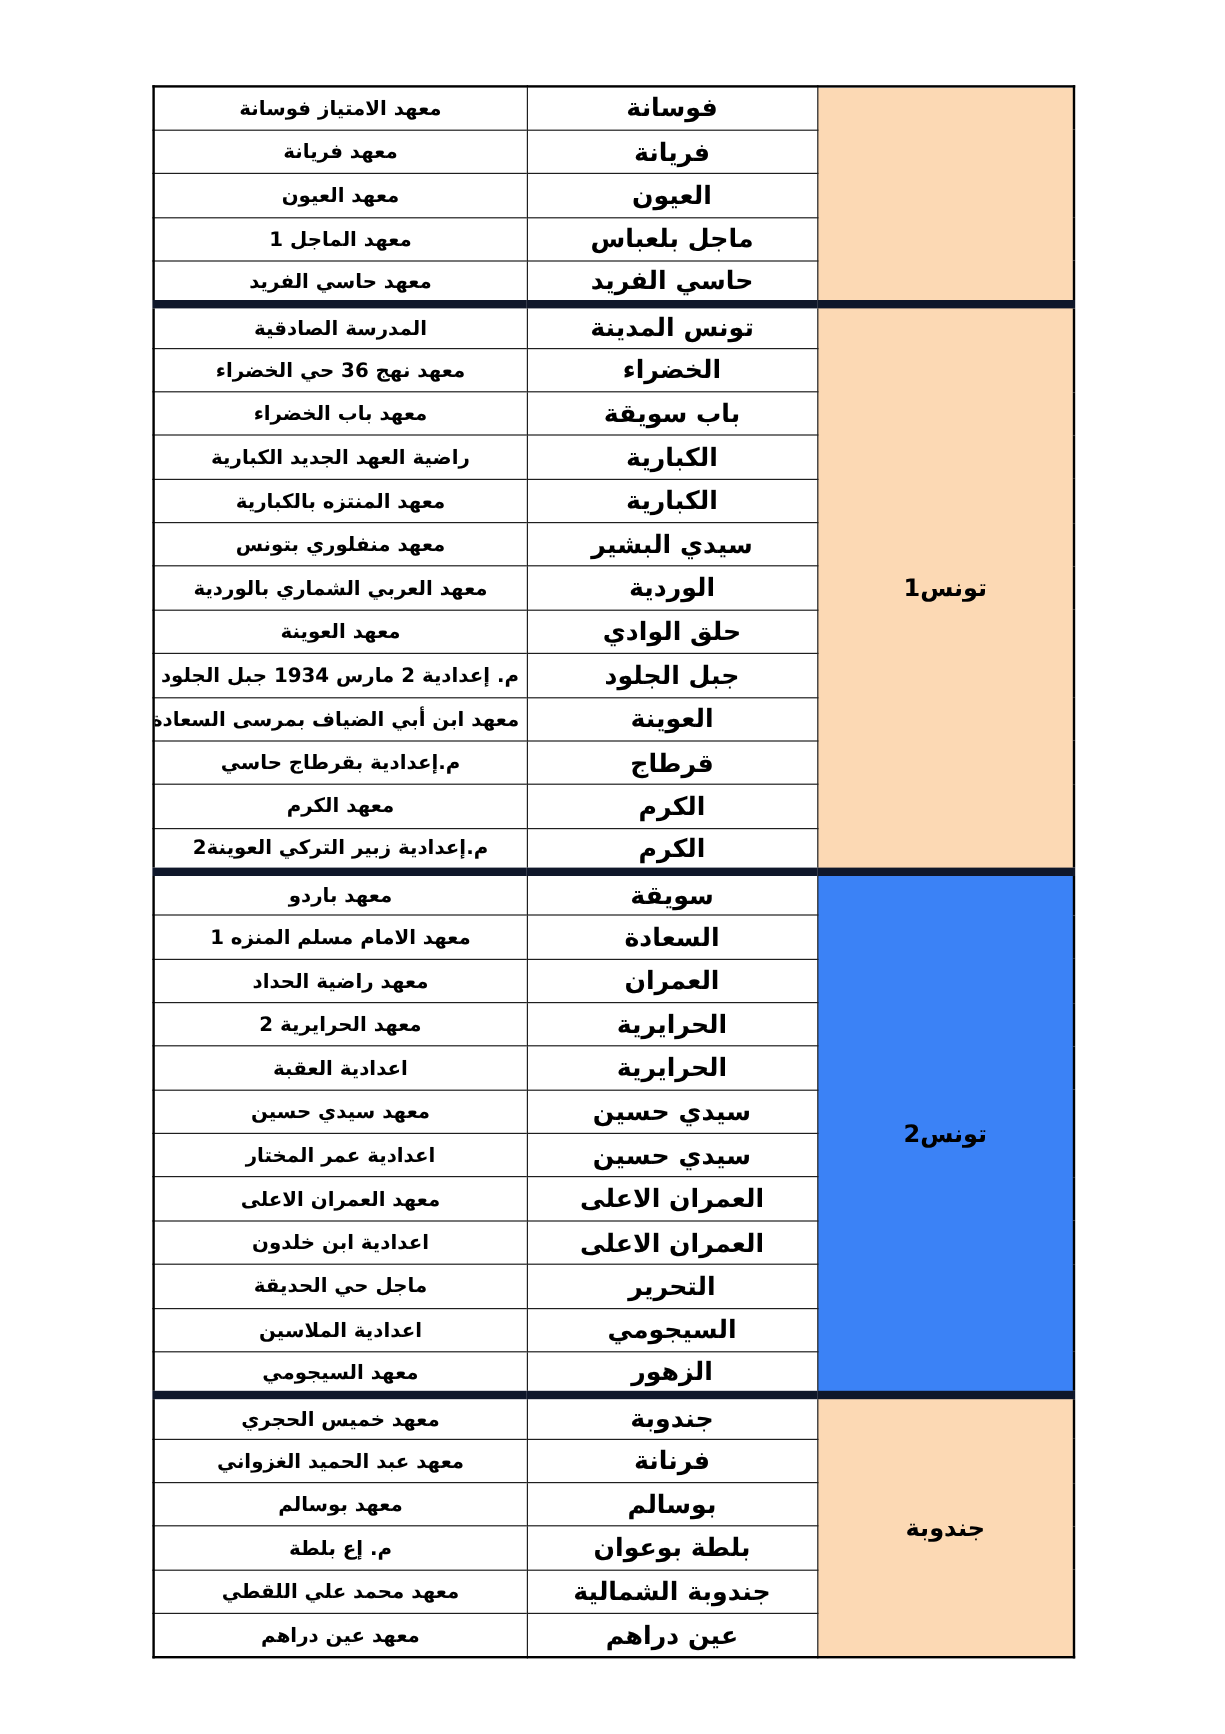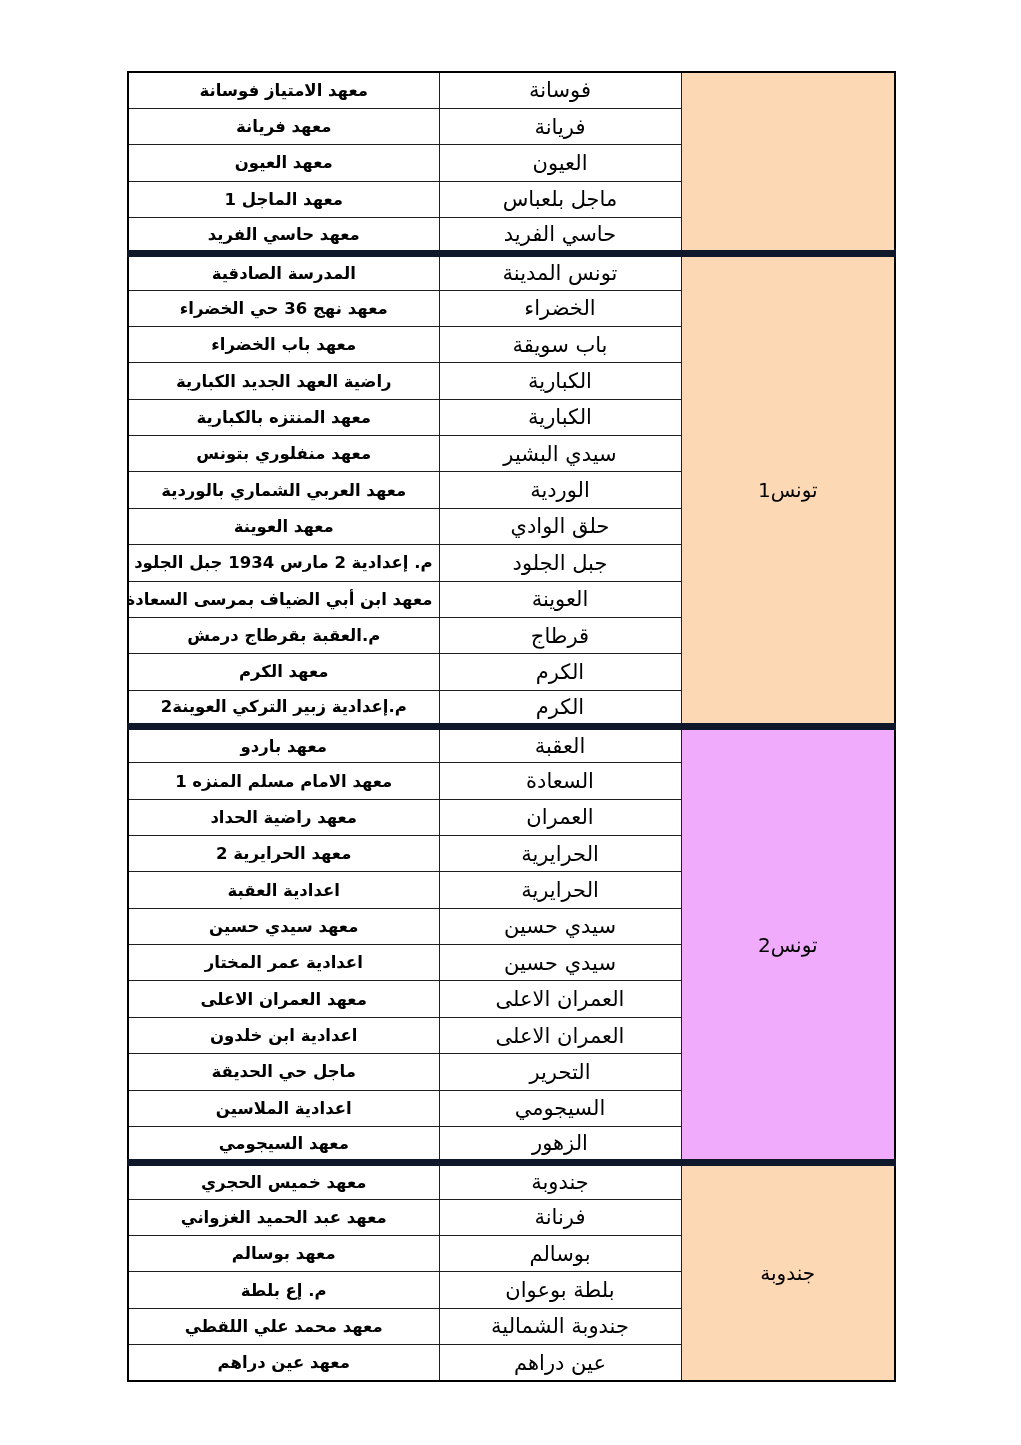--- a/index.html
+++ b/index.html
@@ -39,25 +39,25 @@
   }
   tr.group-start td {
     border-top: 7px solid #0f172a;
   }
   td.institute-cell {
     font-size: 16.5px;
     font-weight: 700;
   }
   td.delegation-cell {
     font-size: 21px;
-    font-weight: 400;
+    font-weight: 700;
   }
   td.region-cell {
     font-size: 20px;
-    font-weight: 400;
+    font-weight: 700;
     border-right: 2px solid #000000;
   }
 </style>
 </head>
 <body>
 
 <div class="page">
   <table class="school-table" dir="rtl">
     <colgroup>
       <col style="width:214px">
@@ -122,33 +122,33 @@
         <tr>
           <td class="delegation-cell">جبل الجلود</td>
           <td class="institute-cell">م. إعدادية 2 مارس 1934 جبل الجلود</td>
         </tr>
         <tr>
           <td class="delegation-cell">العوينة</td>
           <td class="institute-cell">معهد ابن أبي الضياف بمرسى السعادة</td>
         </tr>
         <tr>
           <td class="delegation-cell">قرطاج</td>
-          <td class="institute-cell">م.العقبة بقرطاج درمش</td>
+          <td class="institute-cell">م.إعدادية بقرطاج حاسي</td>
         </tr>
         <tr>
           <td class="delegation-cell">الكرم</td>
           <td class="institute-cell">معهد الكرم</td>
         </tr>
         <tr>
           <td class="delegation-cell">الكرم</td>
           <td class="institute-cell">م.إعدادية زبير التركي العوينة2</td>
         </tr>
         <tr class="group-start">
-          <td class="region-cell" rowspan="12" style="background: #f0abfc;">تونس2</td>
-          <td class="delegation-cell">العقبة</td>
+          <td class="region-cell" rowspan="12" style="background: #3b82f6;">تونس2</td>
+          <td class="delegation-cell">سويقة</td>
           <td class="institute-cell">معهد باردو</td>
         </tr>
         <tr>
           <td class="delegation-cell">السعادة</td>
           <td class="institute-cell">معهد الامام مسلم المنزه 1</td>
         </tr>
         <tr>
           <td class="delegation-cell">العمران</td>
           <td class="institute-cell">معهد راضية الحداد</td>
         </tr>

